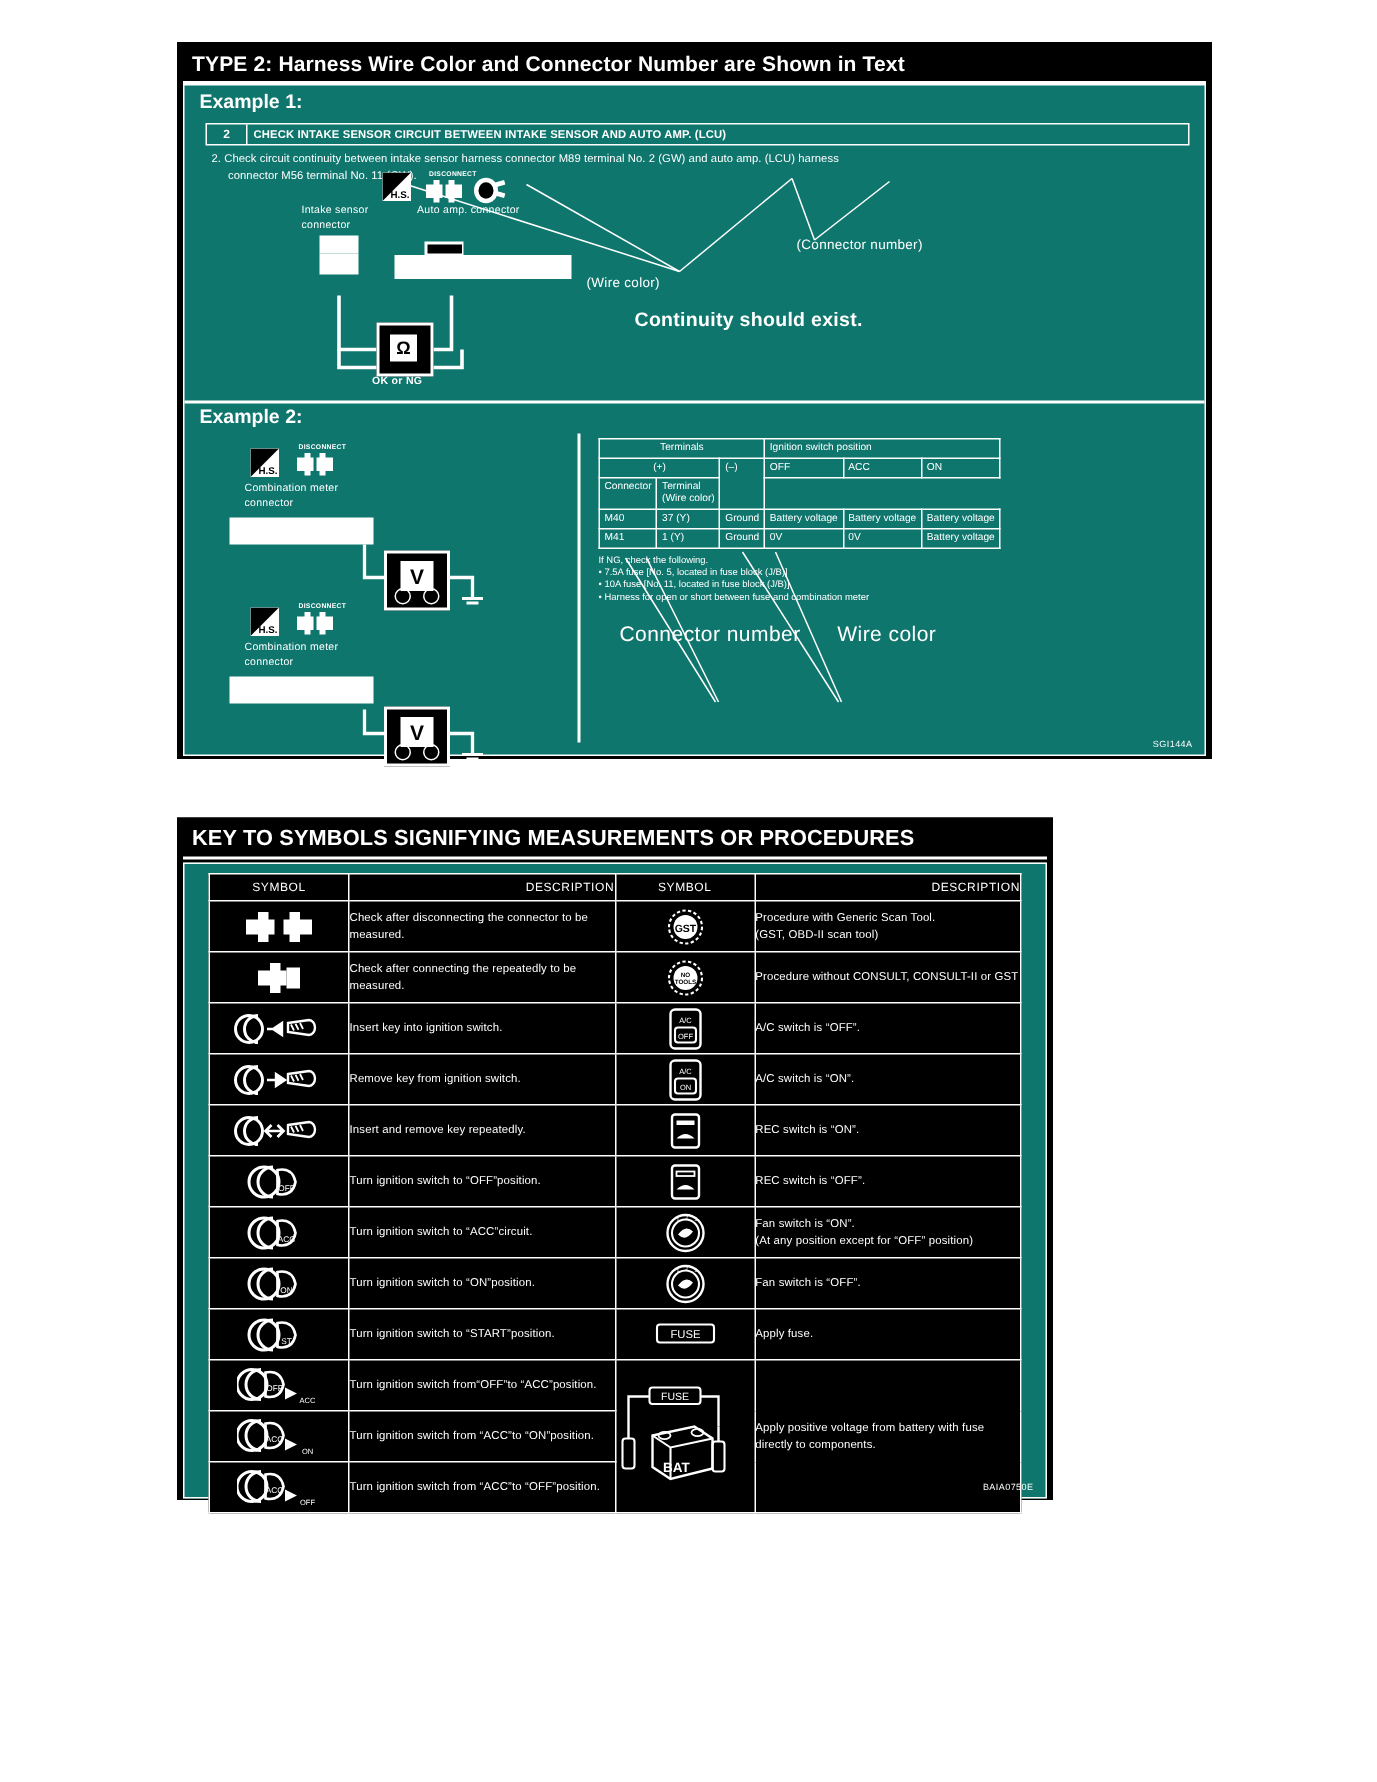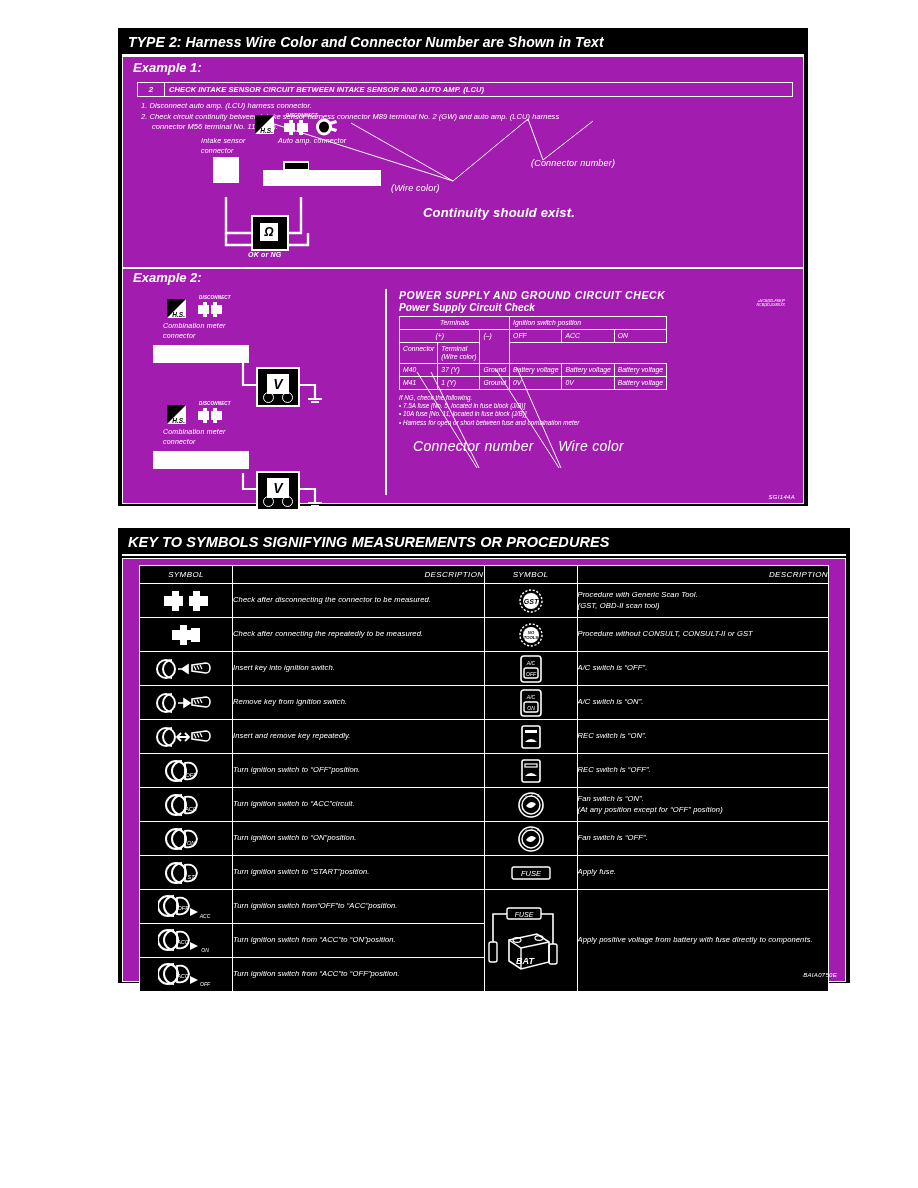--- a/index.html
+++ b/index.html
@@ -1,29 +1,29 @@
 <!DOCTYPE html>
 <html><head>
 <meta charset="utf-8">
 <style>
   html,body{margin:0;padding:0;background:#ffffff;}
   body{width:918px;height:1188px;position:relative;font-family:"Liberation Sans",sans-serif;overflow:hidden;}
 
   
-  .panel{position:absolute;background:#000;border:2px solid #000;box-sizing:border-box;font-style:italic;}
+  .panel{position:absolute;background:#000;border:2px solid #000;box-sizing:border-box;}
   #panel1{left:118px;top:28px;width:690px;height:478px;}
-  #panel2{left:118px;top:528px;width:732px;height:455px;}
+  #panel2{left:118px;top:545px;width:584px;height:455px;}
 
   .panel-title{color:#fff;font-weight:bold;font-size:14.5px;letter-spacing:.1px;
                padding:4px 0 4px 8px;white-space:nowrap;}
   #panel1 .panel-title{font-size:14px;}
   #panel2 .panel-title{font-size:14.5px;}
   .title-rule{height:2px;background:#fff;margin:0 2px;}
 
-  .figure{position:absolute;left:2px;right:2px;background:#a21caf;border:1.5px solid #fff;box-sizing:border-box;}
+  .figure{position:absolute;left:2px;right:2px;background:#0f766e;border:1.5px solid #fff;box-sizing:border-box;}
 
   
   .example-label{color:#fff;font-weight:bold;font-size:13px;padding:3px 0 3px 10px;}
   .ex-sep{height:1.5px;background:#fff;}
 
   
   .step-box{margin:4px 10px 0 14px;border:1px solid #fff;display:flex;}
   .step-no{width:26px;border-right:1px solid #fff;color:#fff;font-size:8px;
            font-weight:bold;display:flex;align-items:center;justify-content:center;padding:2px 0;}
   .step-txt{color:#fff;font-size:7.5px;font-weight:bold;padding:2px 4px;letter-spacing:.1px;
@@ -94,21 +94,20 @@
 
     <div style="position:absolute;left:0;top:0;width:100%;height:210px;">
       <div class="example-label">Example 1:</div>
 
       <div class="step-box">
         <div class="step-no">2</div>
         <div class="step-txt">CHECK INTAKE SENSOR CIRCUIT BETWEEN INTAKE SENSOR AND AUTO AMP. (LCU)</div>
       </div>
 
       <div class="instr">
-        <div>1. Disconnect auto amp. (LCU) harness connector.</div>
         <div>2. Check circuit continuity between intake sensor harness connector M89 terminal No. 2 (GW) and auto amp. (LCU) harness</div>
         <div class="ind">connector M56 terminal No. 11 (GW).</div>
       </div>
 
       <div style="position:absolute;left:0;top:58px;width:100%;height:150px;">
         <div class="dwg">
           <svg width="670" height="150" viewBox="0 0 670 150">
 
             <line x1="148" y1="8" x2="330" y2="66" stroke="#fff" stroke-width="1"></line>
             <line x1="228" y1="8" x2="330" y2="66" stroke="#fff" stroke-width="1"></line>
@@ -290,28 +289,20 @@
           <div style="position:absolute;left:133px;top:182px;width:40px;height:36px;border:2.2px solid #fff;background:#000;">
             <div style="position:absolute;left:9px;top:5px;width:22px;height:20px;background:#fff;color:#000;
                         font-size:14px;font-weight:bold;text-align:center;line-height:20px;">V</div>
             <div style="position:absolute;left:5px;bottom:2px;width:9px;height:9px;border:1.4px solid #fff;border-radius:50%;"></div>
             <div style="position:absolute;right:5px;bottom:2px;width:9px;height:9px;border:1.4px solid #fff;border-radius:50%;"></div>
           </div>
         </div>
       </div>
 
       <div class="ps-wrap" style="left:276px;top:22px;width:386px;">
-        <div style="position:relative;">
-          <div class="ps-h1">POWER SUPPLY AND GROUND CIRCUIT CHECK</div>
-          <div class="ps-h2">Power Supply Circuit Check</div>
-          <div class="ps-code">
-            <div>=NCB(3D-FSE)P</div>
-            <div>NCB(3D-0XBXXX</div>
-          </div>
-        </div>
 
         <table class="ps">
           <tbody>
               <tr>
             <td class="ps-top" colspan="3" style="text-align:center;">Terminals</td>
             <td class="ps-top" colspan="3">Ignition switch position</td>
           </tr>
           <tr>
             <td colspan="2" style="text-align:center;">(+)</td>
             <td rowspan="2">(–)</td>

